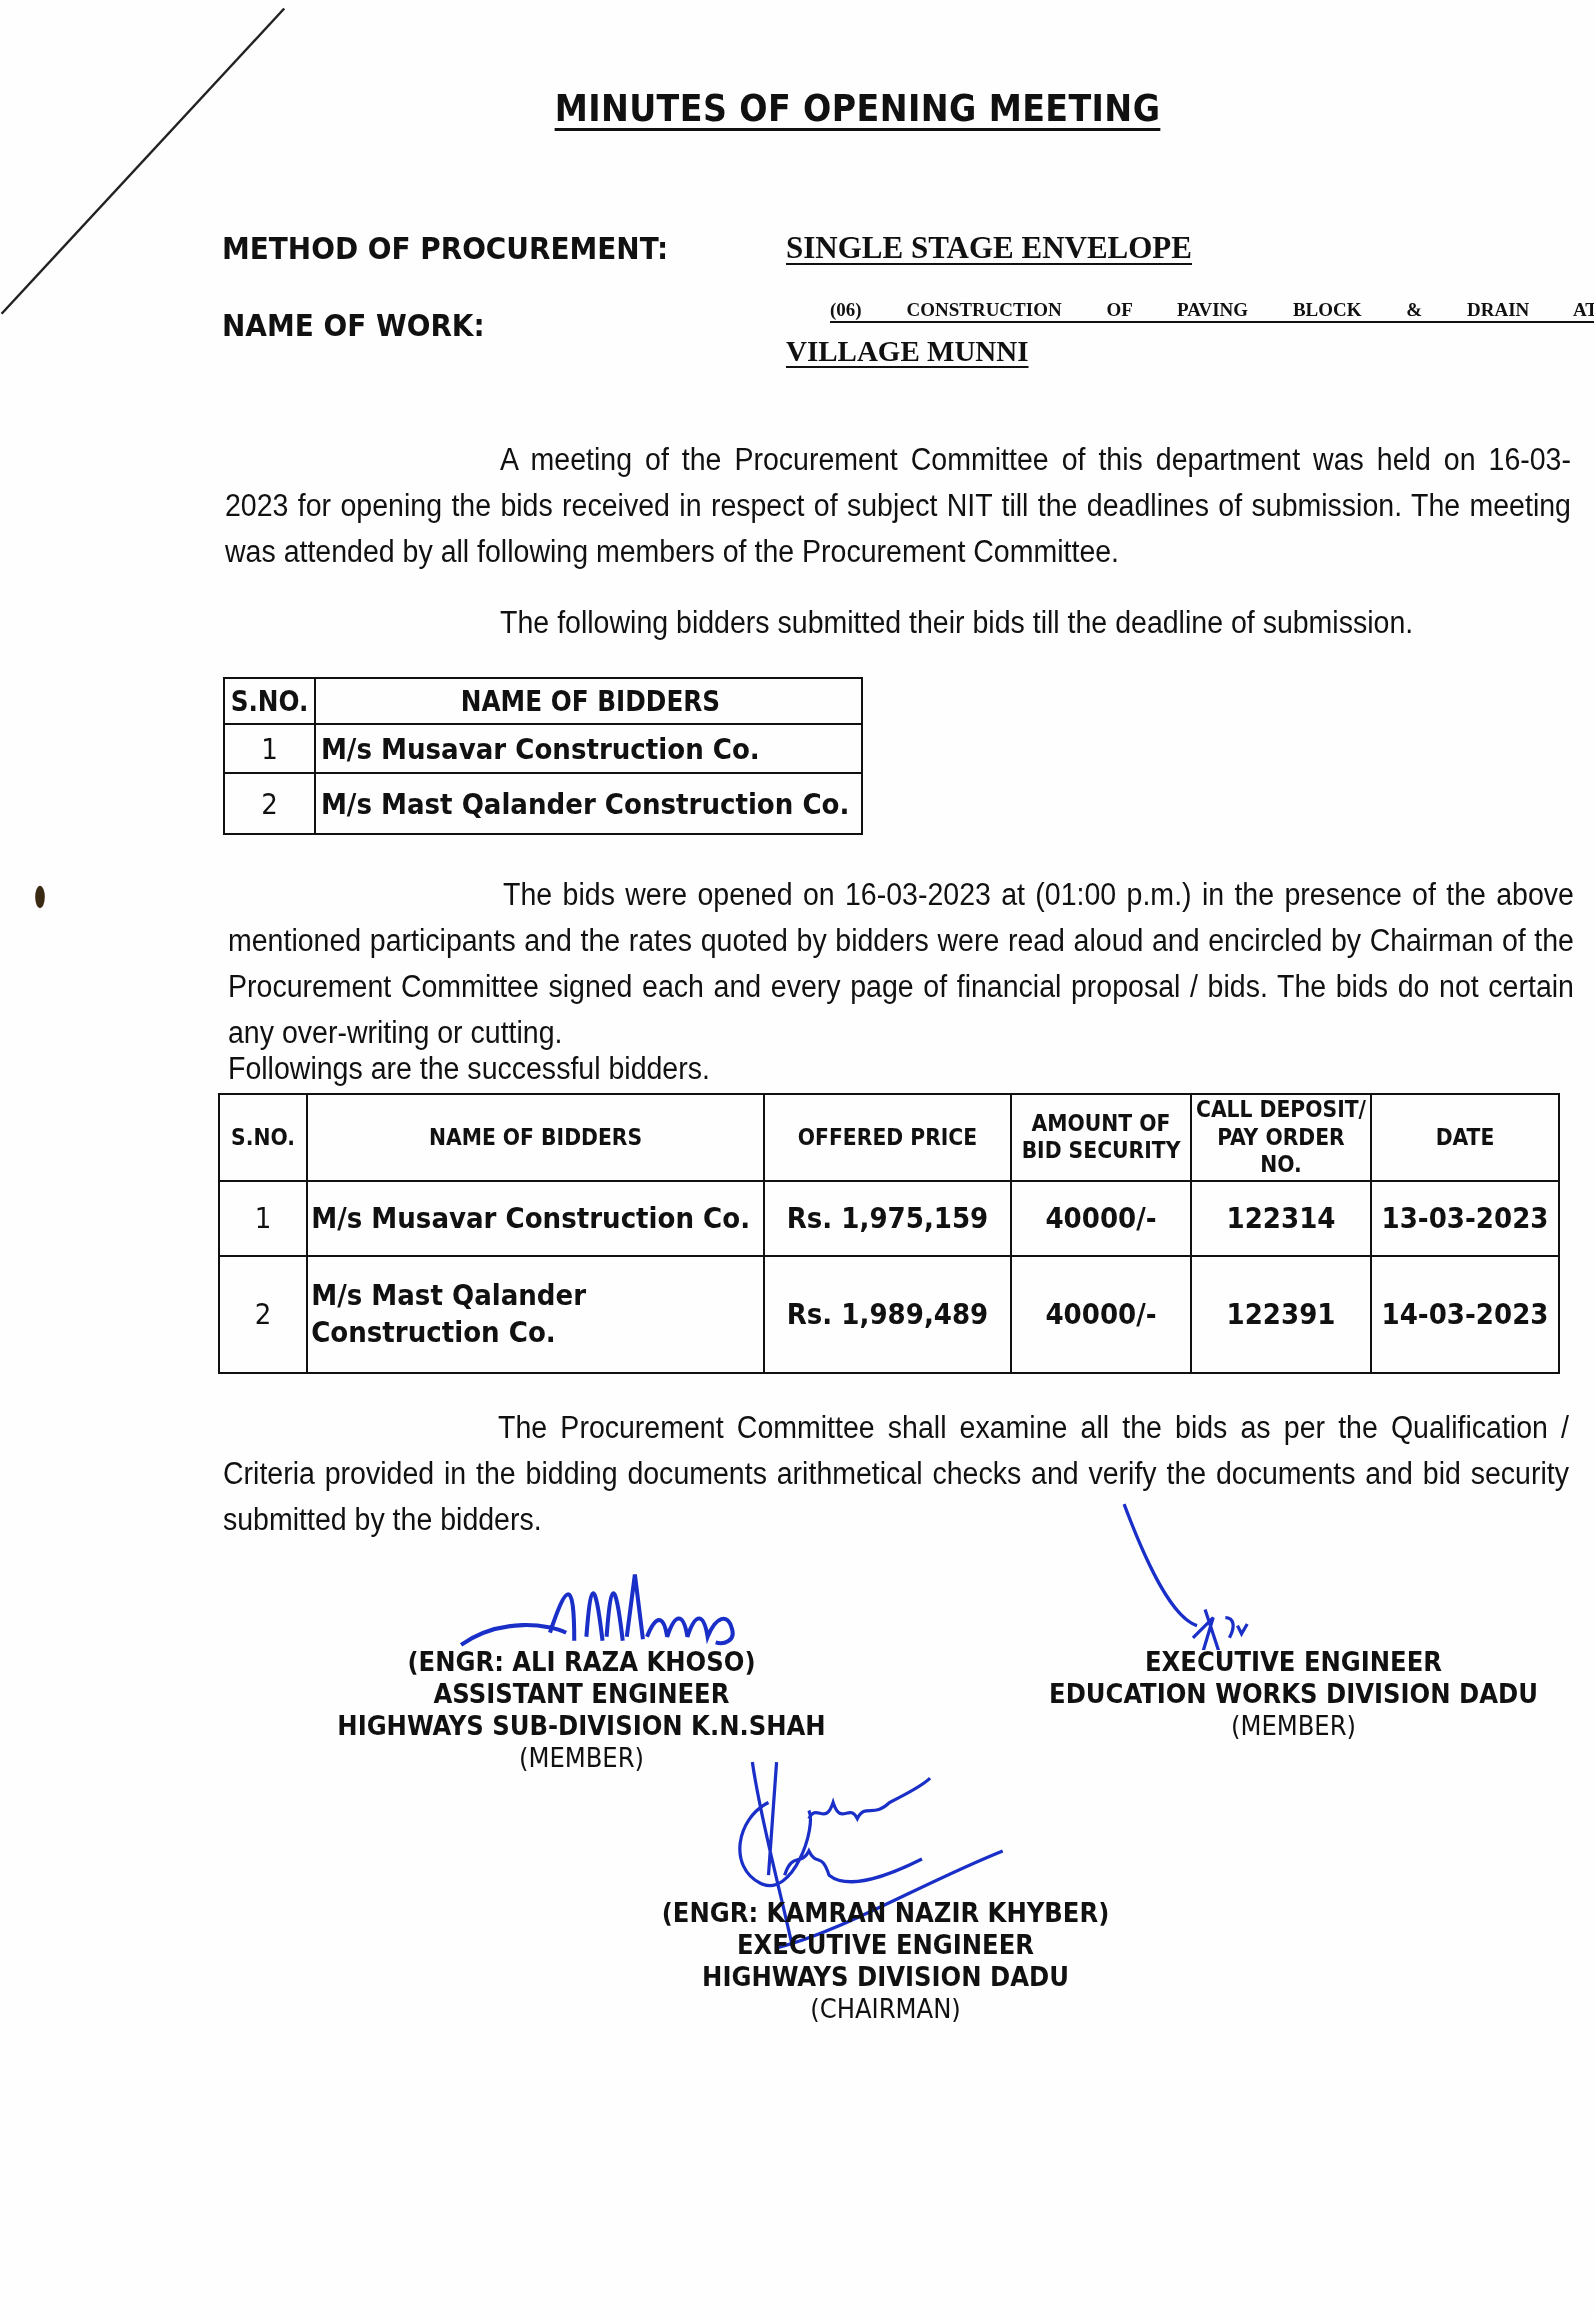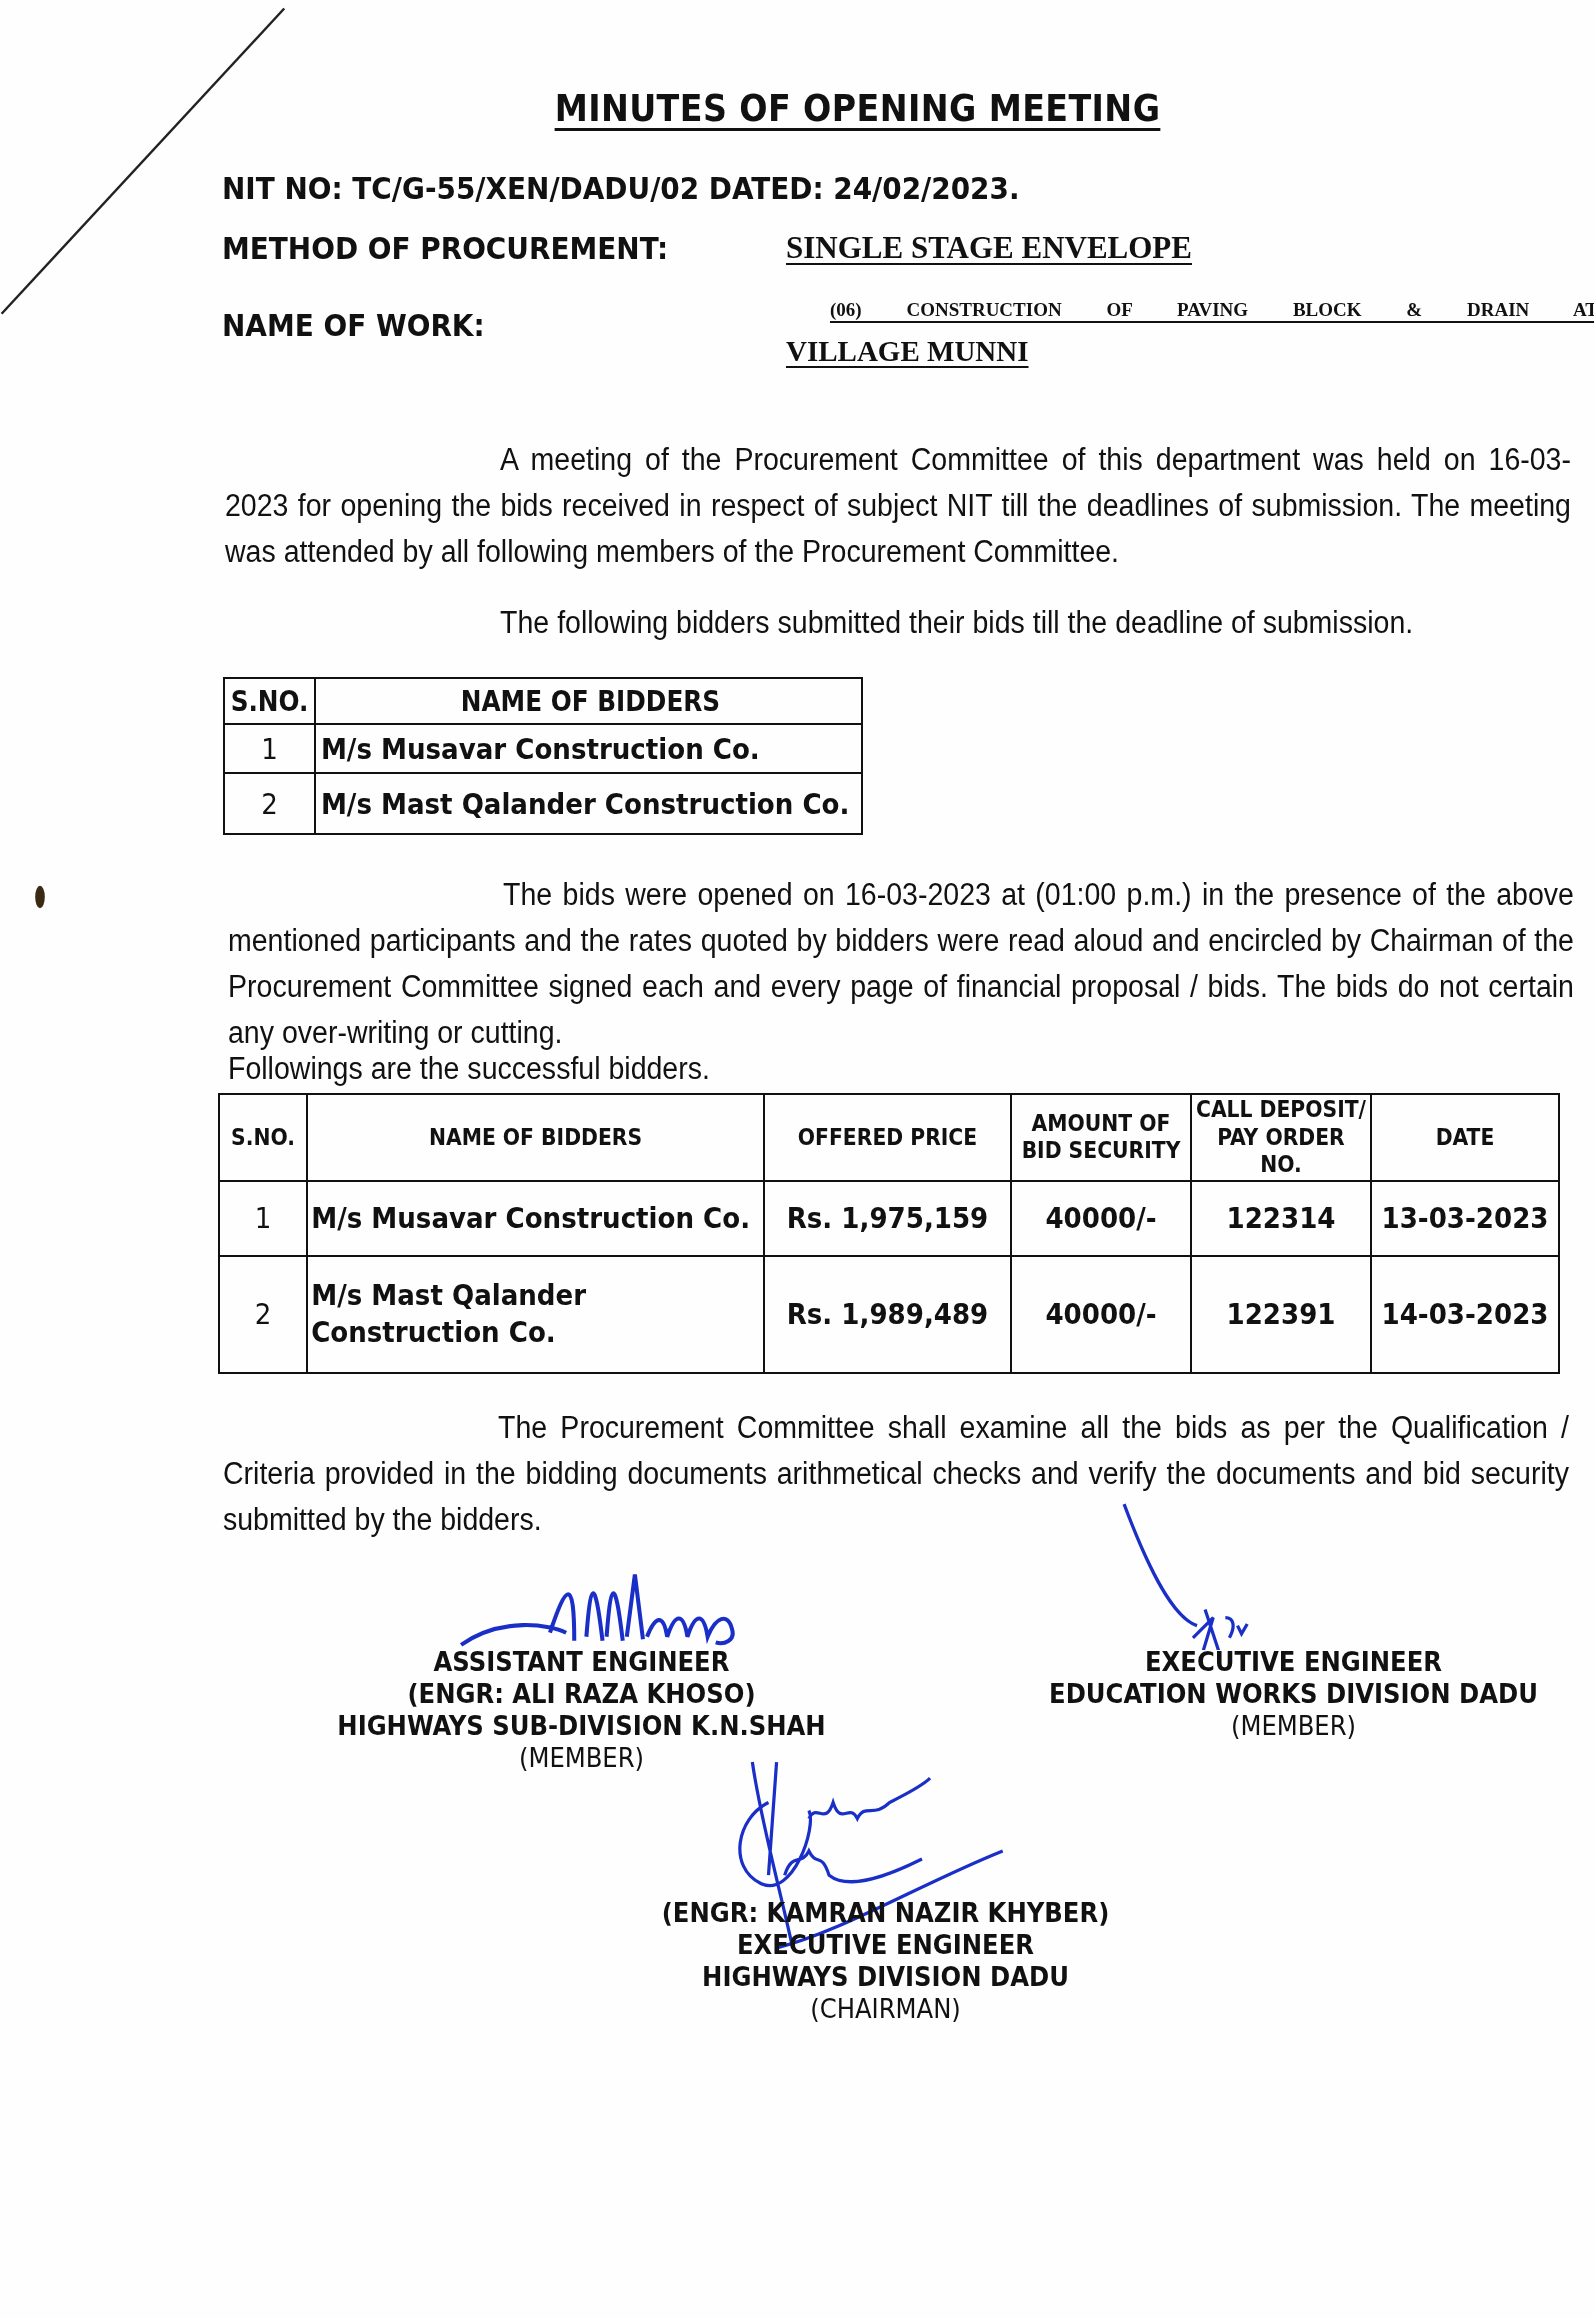--- a/index.html
+++ b/index.html
@@ -53,21 +53,20 @@
   </svg>
 
   <svg class="ink" style="left:32px;top:881px;" width="24" height="32" viewBox="0 0 30 40">
     <ellipse cx="10" cy="20" rx="6" ry="14" fill="#3a2a14"></ellipse>
   </svg>
 
   <div class="abs title">
     <span style="margin-left:0px;position:relative;left:-32px;">MINUTES OF OPENING MEETING</span>
   </div>
 
-  <div class="abs meta" style="left:222px;top:170px;">NIT NO: TC/G-55/XEN/DADU/02 DATED: 24/02/2023.</div>
 
   <div class="abs meta" style="left:222px;top:230px;">METHOD OF PROCUREMENT:</div>
   <div class="abs meta u" style="left:786px;top:230px;">SINGLE STAGE ENVELOPE</div>
 
   <div class="abs meta" style="left:222px;top:299px;margin-top:8px;">NAME OF WORK:</div>
   <div class="abs meta u" style="left:830px;top:299px;width:768px;text-align:justify;text-align-last:justify;font-size:19px;">(06) CONSTRUCTION OF PAVING BLOCK &amp; DRAIN AT</div>
   <div class="abs meta u" style="left:786px;top:335px;font-size:29px;">VILLAGE MUNNI</div>
 
   <div class="abs para" style="left:225px;top:437px;width:1463px;">
     <span class="indent"></span><span>A meeting of the Procurement Committee of this department was held on 16-03-2023 for opening the bids received in respect of subject NIT till the deadlines of submission. The meeting was attended by all following members of the Procurement Committee.</span>
@@ -132,22 +131,22 @@
     </table>
 
   <div class="abs para" style="left:223px;top:1405px;width:1463px;">
     <span class="indent"></span><span>The Procurement Committee shall examine all the bids as per the Qualification / Criteria provided in the bidding documents arithmetical checks and verify the documents and bid security submitted by the bidders.</span>
   </div>
 
   <svg class="ink" style="left:453px;top:1568px;" width="291" height="89" viewBox="0 0 360 110">
     <path d="M10 95 C 60 60, 120 70, 140 80 M120 80 C 140 20, 150 10, 150 90 M165 85 C 170 20, 175 5, 185 90 M190 85 C 195 20, 200 5, 210 90 M215 85 L 225 8 L 235 88 M240 85 C 250 60, 260 55, 265 85 C 275 55, 285 55, 290 85 C 300 55, 310 55, 315 85 C 325 60, 340 55, 345 75 C 350 90, 335 95, 325 92" stroke="#1a2fc8" stroke-width="5" fill="none"></path>
   </svg>
   <div class="abs sig" style="left:323px;top:1646px;width:517px;">
+    <div>(ENGR: ALI RAZA KHOSO)</div>
     <div>ASSISTANT ENGINEER</div>
-    <div>(ENGR: ALI RAZA KHOSO)</div>
     <div>HIGHWAYS SUB-DIVISION K.N.SHAH</div>
     <div class="role">(MEMBER)</div>
   </div>
 
   <svg class="ink" style="left:1116px;top:1496px;" width="162" height="154" viewBox="0 0 200 190">
     <path d="M10 10 C 40 90, 70 150, 100 160 M95 175 L 120 150 L 105 200 M110 140 L 128 195 M135 150 C 145 150, 148 160, 140 175 M150 160 L 155 170 L 162 158" stroke="#1a2fc8" stroke-width="4" fill="none"></path>
   </svg>
   <div class="abs sig" style="left:1035px;top:1646px;width:517px;">
     <div>EXECUTIVE ENGINEER</div>
     <div>EDUCATION WORKS DIVISION DADU</div>

